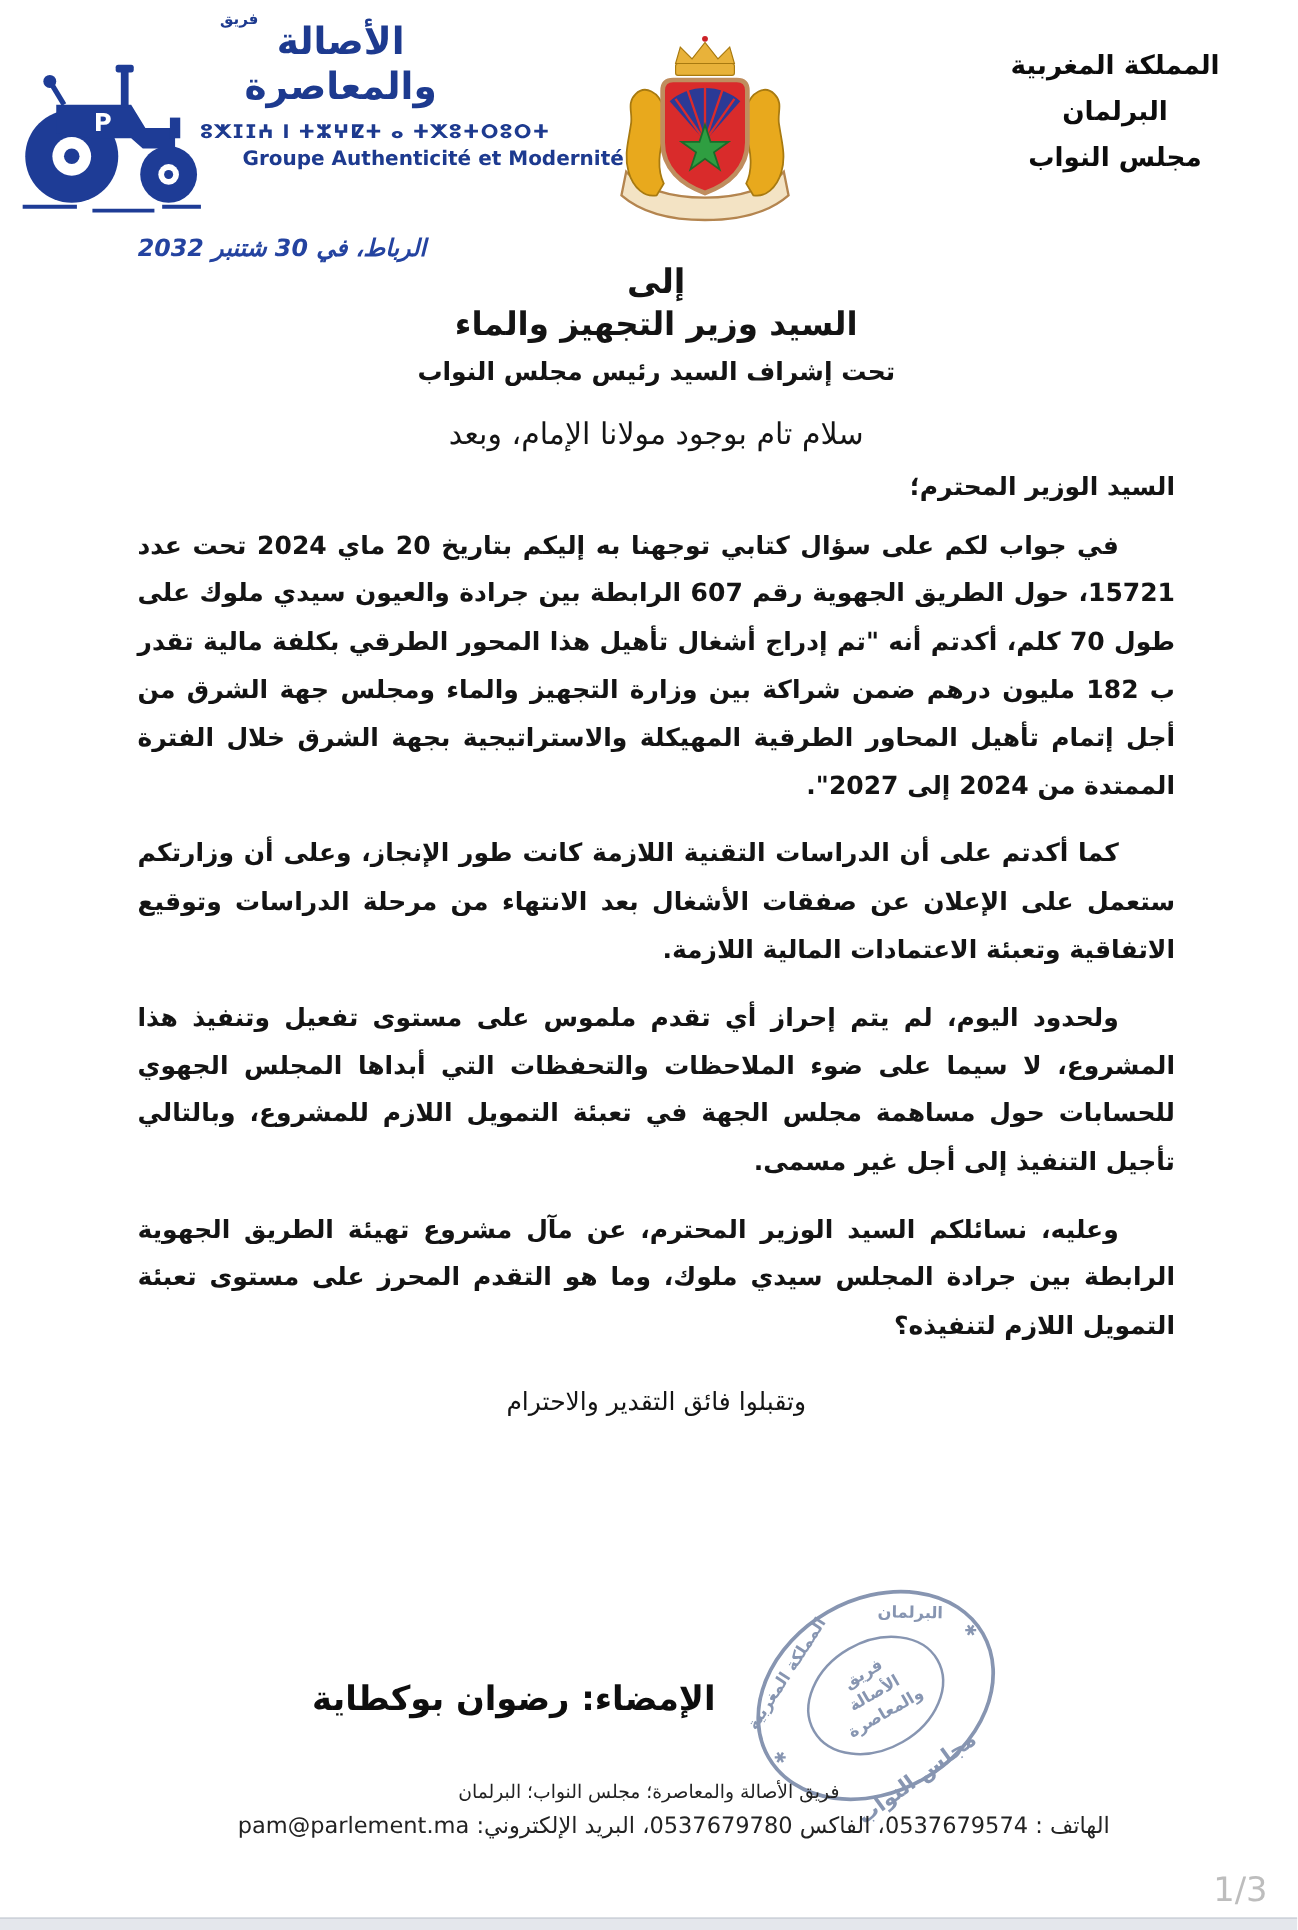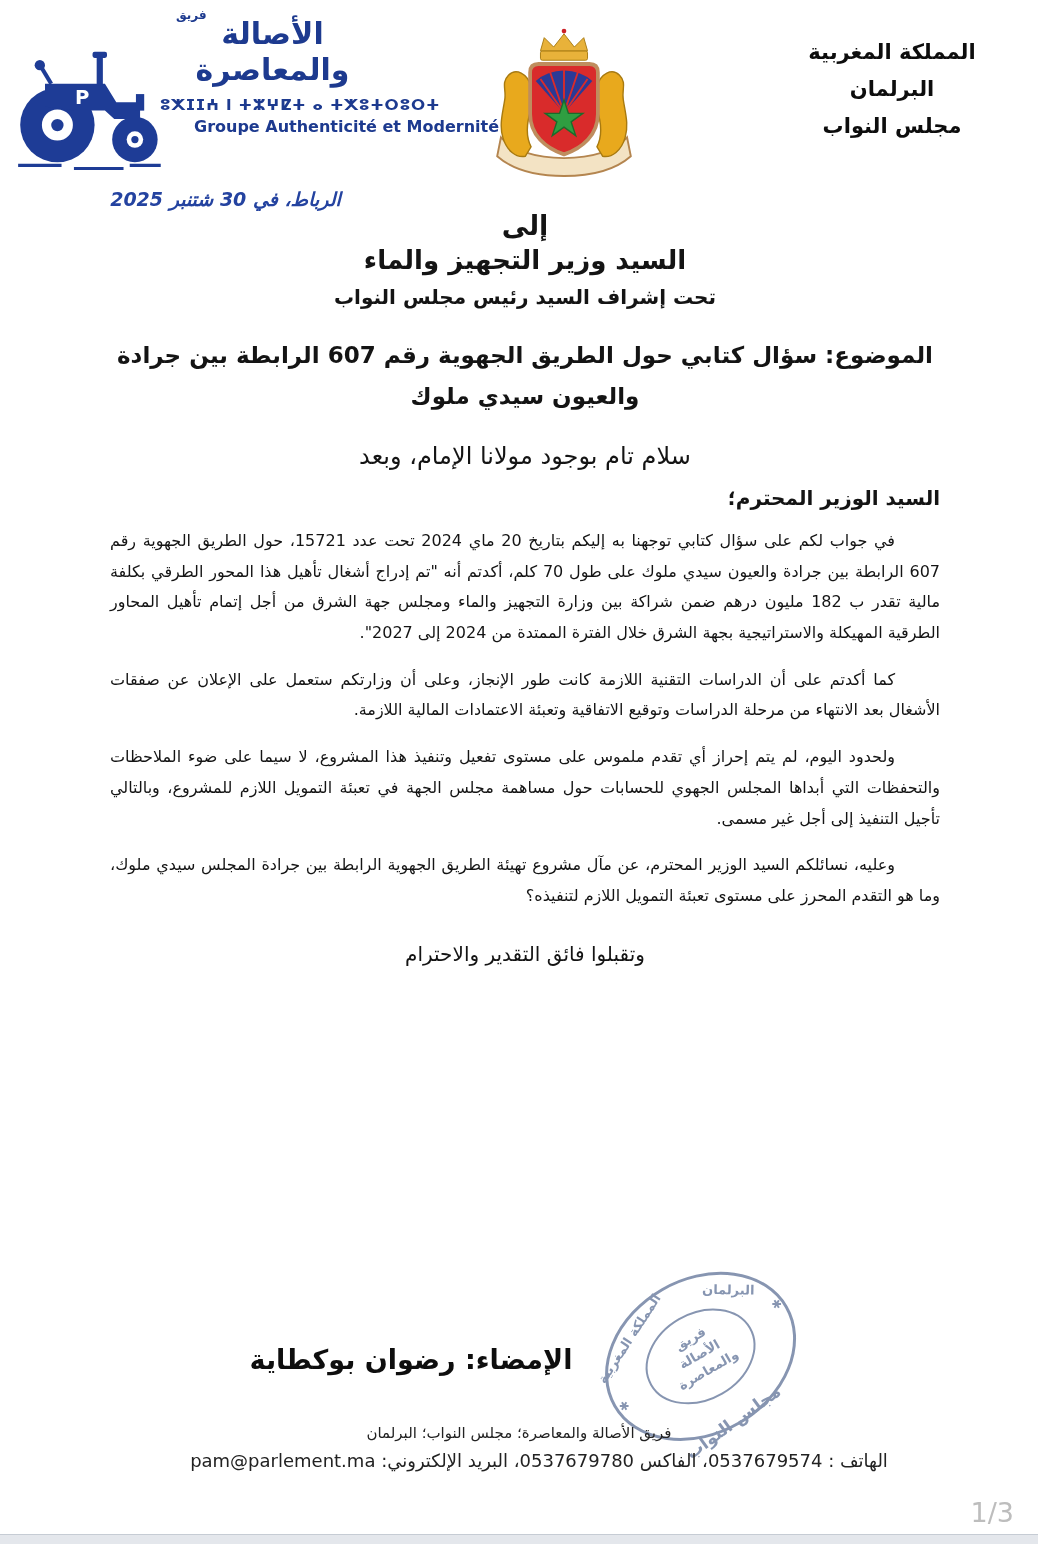--- a/index.html
+++ b/index.html
@@ -26,21 +26,21 @@
 
   
   .content{position:absolute;top:210px;left:0;right:0;padding:0 98px 0 110px;
            direction:rtl;text-align:center;}
   .to{font-size:27px;font-weight:bold;margin:0;}
   .recipient{font-size:26px;font-weight:bold;margin:4px 0 0;}
   .under{font-size:20px;font-weight:bold;margin:10px 0 0;}
   .subject{font-size:23px;font-weight:bold;line-height:1.8;margin:26px 0 0;text-align:center;}
   .salutation{font-size:24px;font-weight:normal;margin:24px 0 0;}
   .addressee{font-size:20px;font-weight:bold;margin:16px 0 0;text-align:right;}
-  p.body{font-size:16px;font-weight:normal;line-height:1.92;text-align:justify;
+  p.body{font-size:20px;font-weight:bold;line-height:1.92;text-align:justify;
          text-indent:45px;margin:16px 0 0;}
   .closing{font-size:20px;font-weight:normal;margin:30px 0 0;}
 
   
   .signature{position:absolute;top:1344px;left:226px;width:370px;text-align:center;
              direction:rtl;font-size:27px;font-weight:bold;color:#0e0e0e;}
   .stamp{position:absolute;left:594px;top:1268px;width:215px;height:178px;
          transform:rotate(-30deg);color:#7e8eac;opacity:.93;}
 
   
@@ -87,21 +87,21 @@
         </g>
     </svg>
     <div class="logo-text">
       <div class="calligraphy">
         <span>الأصالة والمعاصرة</span>
         <span class="group-word">فريق</span>
       </div>
       <div class="tifinagh">ⵓⵅⵊⵊⵄ ⵏ ⵜⵣⵖⵇⵜ ⴰ ⵜⵅⵓⵜⵔⵓⵔⵜ</div>
       <div class="french">Groupe Authenticité et Modernité</div>
     </div>
-    <div class="date">الرباط، في 30 شتنبر 2025</div>
+    <div class="date">الرباط، في 30 شتنبر 2032</div>
   </div>
 
   <svg class="emblem" viewBox="0 0 170 165">
     <path d="M18,118 C30,132 55,140 85,140 C115,140 140,132 152,118 L156,138 C140,152 115,159 85,159 C55,159 30,152 14,138 Z" fill="#f3e3c4" stroke="#b4854f" stroke-width="2"></path>
     <path d="M50,64 C46,50 34,44 26,52 C18,60 24,68 22,78 C20,92 16,104 20,118 C24,132 34,140 44,138 L50,128 C44,116 46,100 50,88 Z" fill="#e8a91d" stroke="#a87a10" stroke-width="1.5"></path>
     <path d="M120,64 C124,50 136,44 144,52 C152,60 146,68 148,78 C150,92 154,104 150,118 C146,132 136,140 126,138 L120,128 C126,116 124,100 120,88 Z" fill="#e8a91d" stroke="#a87a10" stroke-width="1.5"></path>
     <g>
       <rect x="60" y="26" width="50" height="10" rx="2" fill="#e8b23a" stroke="#a87a10"></rect>
       <path d="M60,26 L64,12 L74,22 L85,8 L96,22 L106,12 L110,26 Z" fill="#e8b23a" stroke="#a87a10"></path>
       <circle cx="85" cy="5" r="2.5" fill="#cc2127"></circle>
@@ -111,21 +111,20 @@
     <g stroke="#d92b2b" stroke-width="2">
       <path d="M85,92 L60,56 M85,92 L70,48 M85,92 L85,44 M85,92 L100,48 M85,92 L110,56"></path>
     </g>
     <path d="M85,78 L89.7,92.5 L105,92.5 L92.6,101.5 L97.4,116 L85,107 L72.6,116 L77.4,101.5 L65,92.5 L80.3,92.5 Z" fill="#2f9e41" stroke="#1b6b2a" stroke-width="1.5"></path>
   </svg>
 
   <div class="content">
     <p class="to">إلى</p>
     <p class="recipient">السيد وزير التجهيز والماء</p>
     <p class="under">تحت إشراف السيد رئيس مجلس النواب</p>
-    <p class="subject">الموضوع: سؤال كتابي حول الطريق الجهوية رقم 607 الرابطة بين جرادة والعيون سيدي ملوك</p>
     <p class="salutation">سلام تام بوجود مولانا الإمام، وبعد</p>
     <p class="addressee">السيد الوزير المحترم؛</p>
     <p class="body">في جواب لكم على سؤال كتابي توجهنا به إليكم بتاريخ 20 ماي 2024 تحت عدد 15721، حول الطريق الجهوية رقم 607 الرابطة بين جرادة والعيون سيدي ملوك على طول 70 كلم، أكدتم أنه "تم إدراج أشغال تأهيل هذا المحور الطرقي بكلفة مالية تقدر ب 182 مليون درهم ضمن شراكة بين وزارة التجهيز والماء ومجلس جهة الشرق من أجل إتمام تأهيل المحاور الطرقية المهيكلة والاستراتيجية بجهة الشرق خلال الفترة الممتدة من 2024 إلى 2027".</p>
     <p class="body">كما أكدتم على أن الدراسات التقنية اللازمة كانت طور الإنجاز، وعلى أن وزارتكم ستعمل على الإعلان عن صفقات الأشغال بعد الانتهاء من مرحلة الدراسات وتوقيع الاتفاقية وتعبئة الاعتمادات المالية اللازمة.</p>
     <p class="body">ولحدود اليوم، لم يتم إحراز أي تقدم ملموس على مستوى تفعيل وتنفيذ هذا المشروع، لا سيما على ضوء الملاحظات والتحفظات التي أبداها المجلس الجهوي للحسابات حول مساهمة مجلس الجهة في تعبئة التمويل اللازم للمشروع، وبالتالي تأجيل التنفيذ إلى أجل غير مسمى.</p>
     <p class="body">وعليه، نسائلكم السيد الوزير المحترم، عن مآل مشروع تهيئة الطريق الجهوية الرابطة بين جرادة المجلس سيدي ملوك، وما هو التقدم المحرز على مستوى تعبئة التمويل اللازم لتنفيذه؟</p>
     <p class="closing">وتقبلوا فائق التقدير والاحترام</p>
   </div>
 
   <div class="signature">الإمضاء: رضوان بوكطاية</div>

